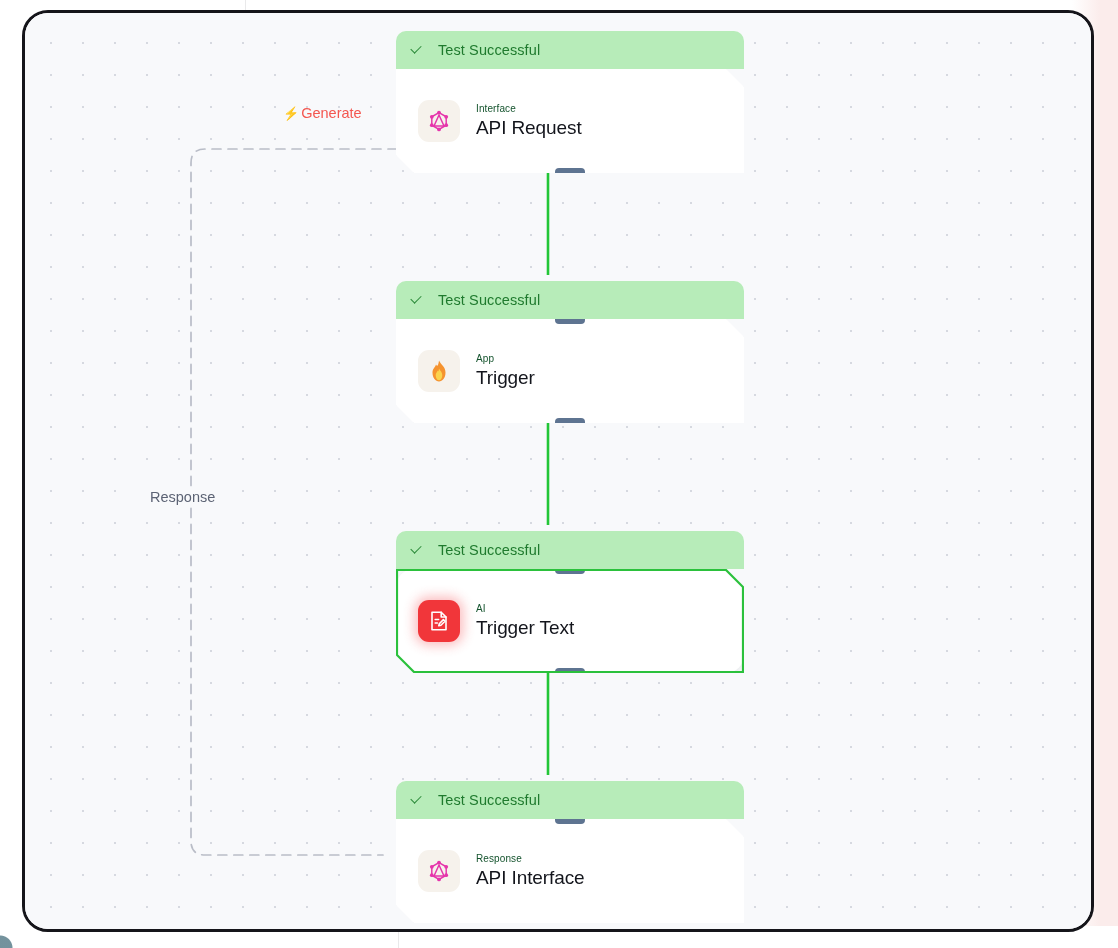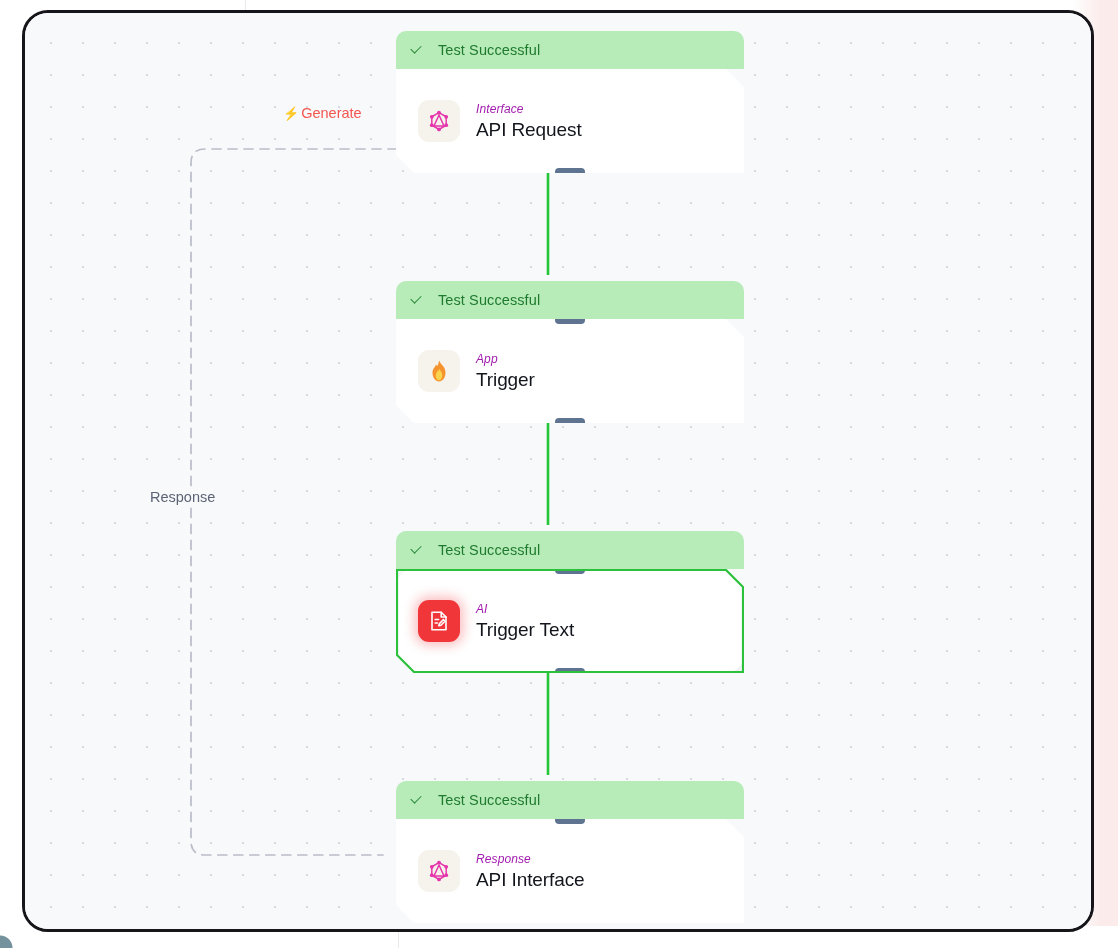--- a/index.html
+++ b/index.html
@@ -149,25 +149,24 @@
     justify-content: center;
     flex: 0 0 auto;
     background: #f6f2ec;
   }
   .node-icon.icon-ai {
     background: #f1363a;
     box-shadow: 0 0 11px 4px rgba(241,54,58,.30);
   }
   .node-text { display: flex; flex-direction: column; gap: 3px; min-width: 0; }
   .node-kind {
-    font-size: 12px;
-    color: #a21caf;
+    font-size: 10px;
+    color: #14532d;
     font-weight: 400;
     letter-spacing: .1px;
-    font-style: italic;
   }
   .node-title {
     font-size: 19px;
     color: #13151c;
     font-weight: 400;
     letter-spacing: -.1px;
   }
 
   
   .handle {

